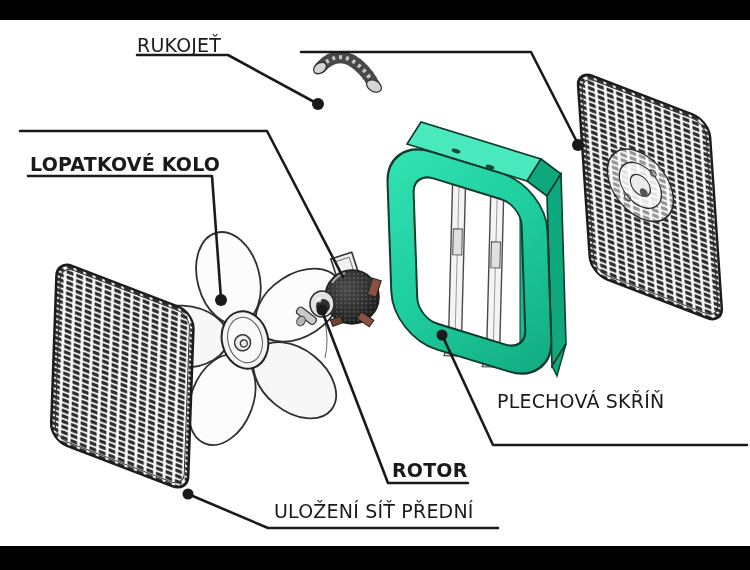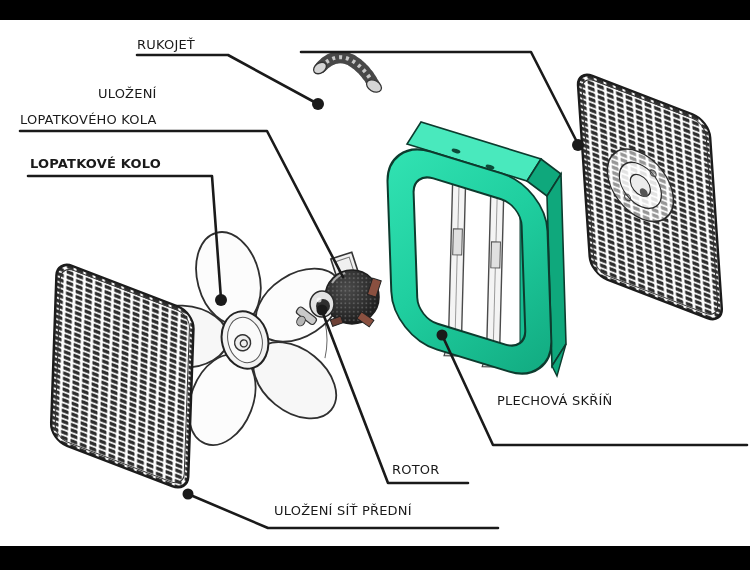--- a/index.html
+++ b/index.html
@@ -16,30 +16,30 @@
   .stage{
     position:relative;width:750px;height:570px;overflow:hidden;
     background:var(--background);
     font-family:"DejaVu Sans","Liberation Sans",sans-serif;
   }
   .letterbox{position:absolute;left:0;width:750px;background:var(--letterbox);z-index:6;}
   .letterbox.top{top:0;height:20px;}
   .letterbox.bottom{top:546px;height:24px;}
   svg.scene{position:absolute;left:0;top:0;z-index:1;}
   .lbl{
-    position:absolute;z-index:4;font-size:13px;color:var(--diagram-line);
-    letter-spacing:0.2px;white-space:nowrap;line-height:26px;user-select:none;text-align:right;
+    position:absolute;z-index:4;font-size:19px;color:var(--diagram-line);
+    letter-spacing:0.2px;white-space:nowrap;line-height:26px;user-select:none;
   }
   .lbl-handle{left:137px;top:32px;}
   .lbl-rear{left:301px;top:26px;}
   .lbl-bearing{left:20px;top:81px;}
   .lbl-bearing span{display:block;}
   .lbl-impeller{left:30px;top:151px;font-weight:bold;}
   .lbl-housing{left:497px;top:388px;}
-  .lbl-rotor{left:392px;top:457px;}
+  .lbl-rotor{left:392px;top:457px;font-weight:bold;}
   .lbl-front{left:274px;top:498px;}
 </style>
 </head>
 <body>
 
 <div class="stage">
 
   <div class="letterbox top"></div>
   <div class="letterbox bottom"></div>
 
@@ -186,22 +186,18 @@
         <circle cx="578" cy="145" r="6"></circle>
         <circle cx="221" cy="300" r="6"></circle>
         <circle cx="442" cy="335" r="5.5"></circle>
         <circle cx="322" cy="310" r="5.5"></circle>
         <circle cx="188" cy="494" r="5.5"></circle>
       </g>
     </g>
   </svg>
 
   <div class="lbl lbl-handle">RUKOJEŤ</div>
-  <div class="lbl lbl-bearing">
-    <span>ULOŽENÍ</span>
-    <span>LOPATKOVÉHO KOLA</span>
-  </div>
   <div class="lbl lbl-impeller">LOPATKOVÉ KOLO</div>
   <div class="lbl lbl-housing">PLECHOVÁ SKŘÍŇ</div>
   <div class="lbl lbl-rotor">ROTOR</div>
   <div class="lbl lbl-front">ULOŽENÍ SÍŤ PŘEDNÍ</div>
 
 </div>
 
 </body></html>

